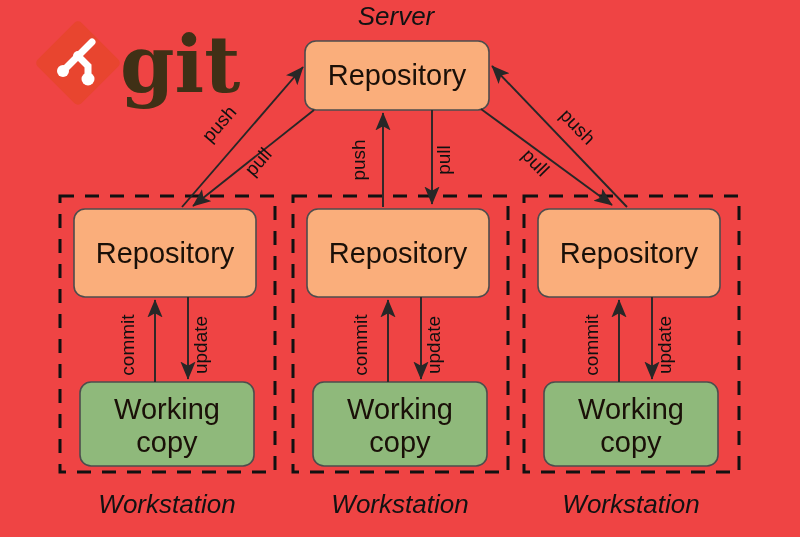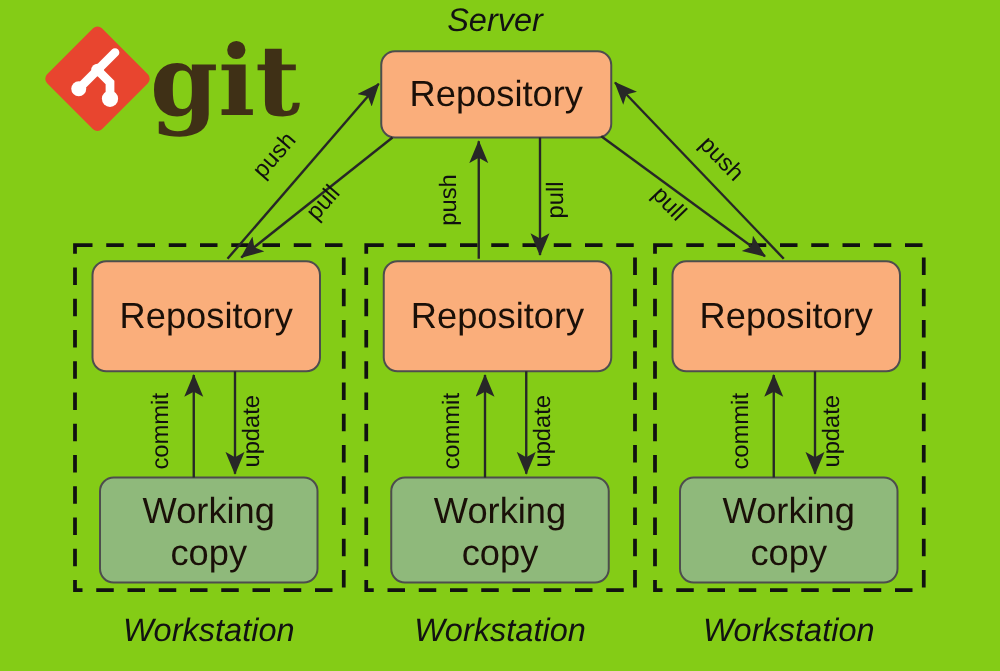--- a/index.html
+++ b/index.html
@@ -10,21 +10,21 @@
   body {
     width: 800px;
     height: 537px;
     overflow: hidden;
     font-family: "Liberation Sans", sans-serif;
   }
   #diagram-root {
     position: relative;
     width: 800px;
     height: 537px;
-    background: #84cc16;
+    background: #ef4444;
   }
   svg#git-flow-svg {
     display: block;
     width: 800px;
     height: 537px;
   }
   .box-label {
     font-family: "Liberation Sans", sans-serif;
     font-size: 29px;
     fill: #1a1008;

